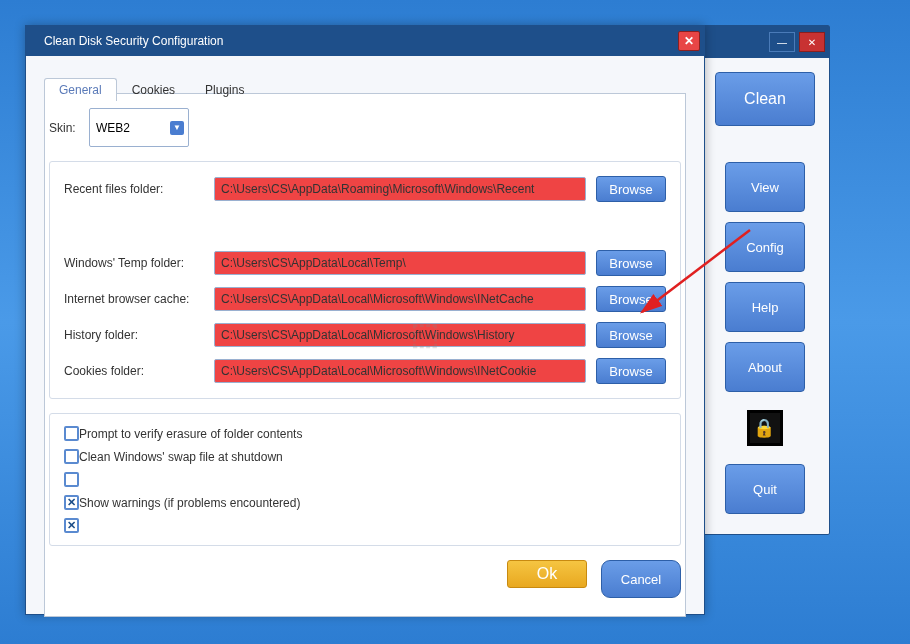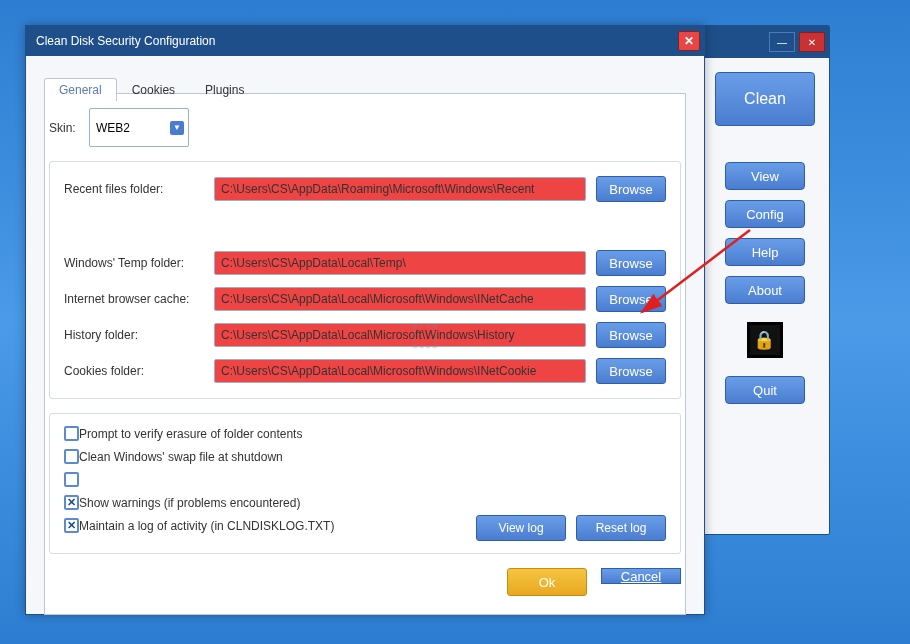--- a/index.html
+++ b/index.html
@@ -29,21 +29,21 @@
 .main-body { padding: 14px 12px; display: flex; flex-direction: column; align-items: center; gap: 10px; }
 .big-btn {
   width: 100px; height: 54px;
   background: linear-gradient(to bottom, #6a9de8, #4a7dd0);
   border: 1px solid #2d5fa8; border-radius: 4px;
   color: #fff; font-size: 16px; font-weight: normal;
   display: flex; align-items: center; justify-content: center;
   cursor: pointer;
 }
 .side-btn {
-  width: 80px; height: 28px;
+  width: 80px; height: 50px;
   background: linear-gradient(to bottom, #6a9de8, #4a7dd0);
   border: 1px solid #2d5fa8; border-radius: 4px;
   color: #fff; font-size: 13px;
   display: flex; align-items: center; justify-content: center;
   cursor: pointer;
 }
 .lock-icon {
   width: 36px; height: 36px; background: #111;
   border: 3px solid #000; margin: 8px 0;
   display: flex; align-items: center; justify-content: center;
@@ -55,21 +55,21 @@
   position: absolute;
   top: 25px; left: 25px;
   width: 680px; height: 590px;
   background: #f5f7fb;
   border: 1px solid #1e4f8a;
   box-shadow: 0 0 10px rgba(0,0,0,0.3);
 }
 .dialog-titlebar {
   height: 30px; background: #1e4f8a;
   display: flex; align-items: center; justify-content: space-between;
-  padding: 0 4px 0 10px; color: #fff; font-size: 12px;
+  padding: 0 4px 0 18px; color: #fff; font-size: 12px;
 }
 .dialog-close {
   width: 22px; height: 20px; background: #e84545;
   border: 1px solid #8a2020; border-radius: 2px;
   display: flex; align-items: center; justify-content: center;
   color: #fff; font-size: 12px; font-weight: bold; cursor: pointer;
 }
 .dialog-body { padding: 14px 18px; }
 
 
@@ -140,27 +140,27 @@
 }
 
 .dialog-footer {
   display: flex; justify-content: flex-end; gap: 14px;
   padding: 14px 0 0;
 }
 .ok-btn {
   width: 80px; height: 28px;
   background: linear-gradient(to bottom, #f5c542, #e8a820);
   border: 1px solid #c88a10; border-radius: 3px;
+  color: #fff; font-size: 16px; cursor: pointer;
+}
+.cancel-btn {
+  width: 80px; height: 38px;
+  background: linear-gradient(to bottom, #6a9de8, #4a7dd0);
+  border: 1px solid #2d5fa8; border-radius: 9px;
   color: #fff; font-size: 13px; cursor: pointer;
-}
-.cancel-btn {
-  width: 80px; height: 16px;
-  background: linear-gradient(to bottom, #6a9de8, #4a7dd0);
-  border: 1px solid #2d5fa8; border-radius: 0;
-  color: #fff; font-size: 13px; cursor: pointer; text-decoration: underline;
 }
 
 
 .arrow-ann {
   position: absolute; top: 220px; left: 630px;
   width: 130px; height: 100px; pointer-events: none;
 }
 
 
 .watermark {
@@ -250,25 +250,20 @@
         </div>
         <div class="check-row">
           <div class="checkbox"></div>
         </div>
         <div class="check-row">
           <div class="checkbox">✕</div>
           <span>Show warnings (if problems encountered)</span>
         </div>
         <div class="check-row">
           <div class="checkbox">✕</div>
-          <span>Maintain a log of activity (in CLNDISKLOG.TXT)</span>
-        </div>
-        <div class="log-btns">
-          <button class="log-btn">View log</button>
-          <button class="log-btn">Reset log</button>
         </div>
       </div>
 
       <div class="dialog-footer">
         <button class="ok-btn">Ok</button>
         <button class="cancel-btn">Cancel</button>
       </div>
 
     </div>
   </div>

